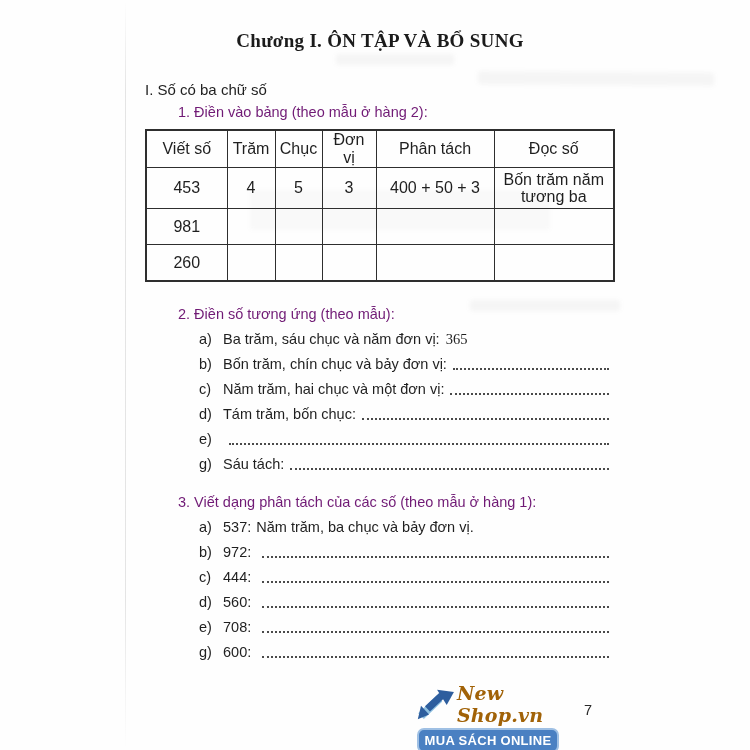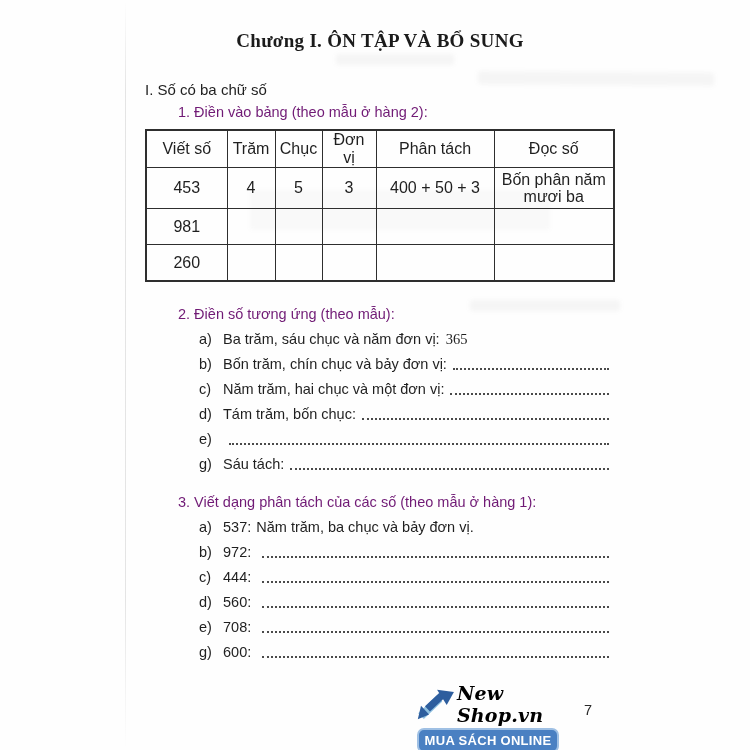--- a/index.html
+++ b/index.html
@@ -111,21 +111,21 @@
       <th>Đơn vị</th>
       <th>Phân tách</th>
       <th>Đọc số</th>
     </tr>
     <tr class="r1">
       <td>453</td>
       <td>4</td>
       <td>5</td>
       <td>3</td>
       <td>400 + 50 + 3</td>
-      <td class="readcell">Bốn phân năm mươi ba</td>
+      <td class="readcell">Bốn trăm năm tương ba</td>
     </tr>
     <tr class="rx">
       <td>981</td>
       <td></td>
       <td></td>
       <td></td>
       <td></td>
       <td class="readcell"></td>
     </tr>
     <tr class="rx">
@@ -211,18 +211,18 @@
 </div>
 
 <div class="logo">
   <div class="logo-top">
     <svg width="46" height="37" viewBox="0 0 46 37">
       <path d="M5 33 L28 11" stroke="#8fc0e0" stroke-width="10" fill="none"></path>
       <path d="M31 7 L13 24" stroke="#2e5e9e" stroke-width="9" fill="none"></path>
       <polygon points="25,0 46,3 37,19" fill="#2e5e9e"></polygon>
       <polygon points="1,37 15,31 5,20" fill="#2e5e9e"></polygon>
     </svg>
-    <span class="logo-name" style="color:#000000;">New Shop.vn</span>
+    <span class="logo-name" style="color:#a16207;">New Shop.vn</span>
   </div>
   <div class="badge">MUA SÁCH ONLINE</div>
 </div>
 
 <div class="pagenum">7</div>
 
 </body></html>

